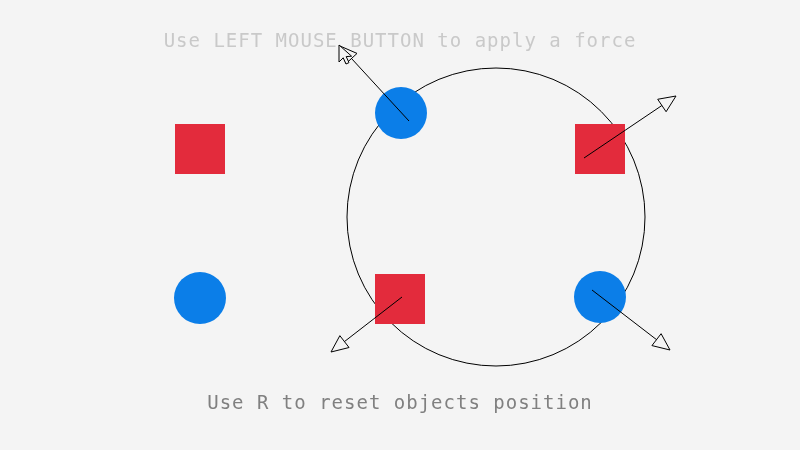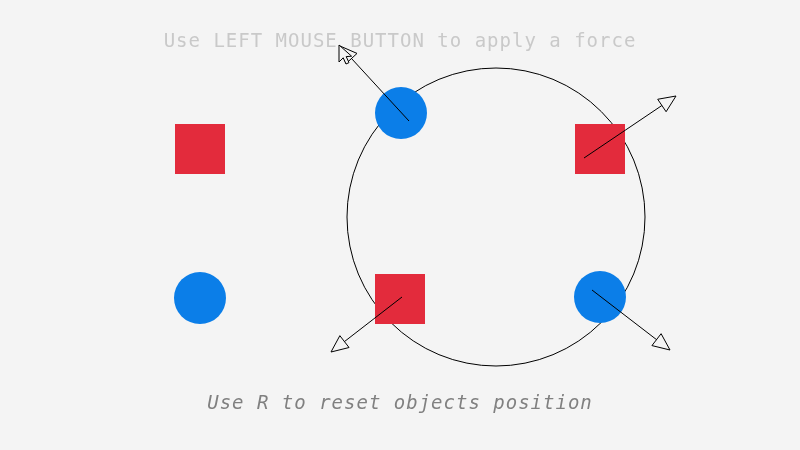--- a/index.html
+++ b/index.html
@@ -36,21 +36,20 @@
   }
   #hint-top {
     top: 29px;
     font-size: 19px;
     color: #c9c9c9;
   }
   #hint-bottom {
     top: 391px;
     font-size: 19px;
     color: #808080;
-    font-style: italic;
   }
 </style>
 </head>
 <body>
 
 <div id="stage">
 
   <div id="stage-bg" style="background: rgb(244, 244, 244);"></div>
 
   <svg id="scene-svg" viewBox="0 0 800 450">

